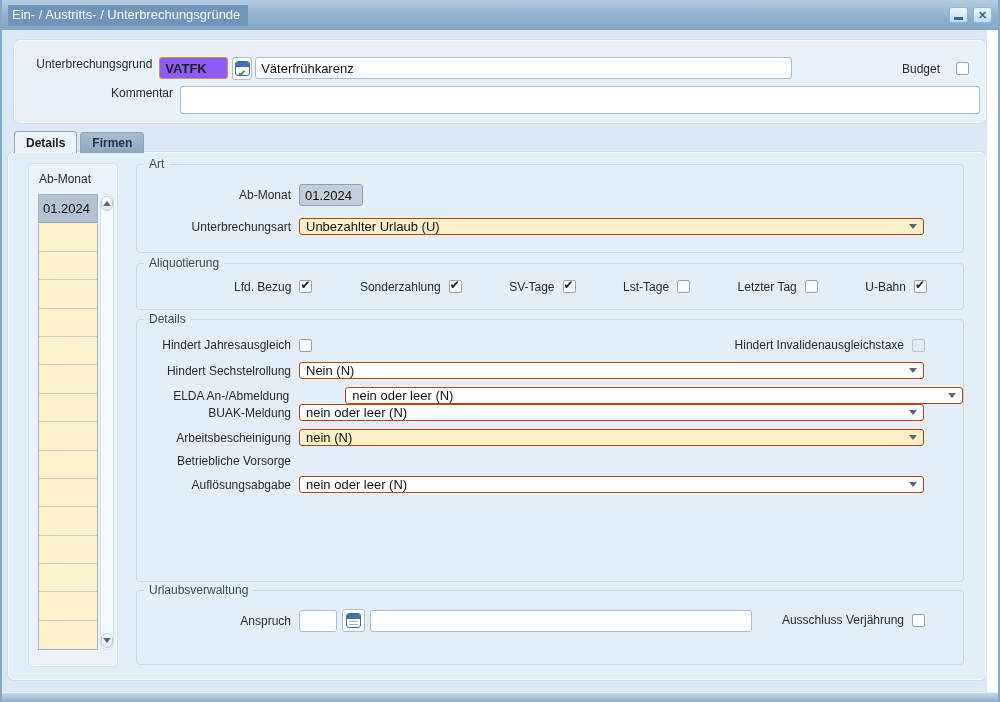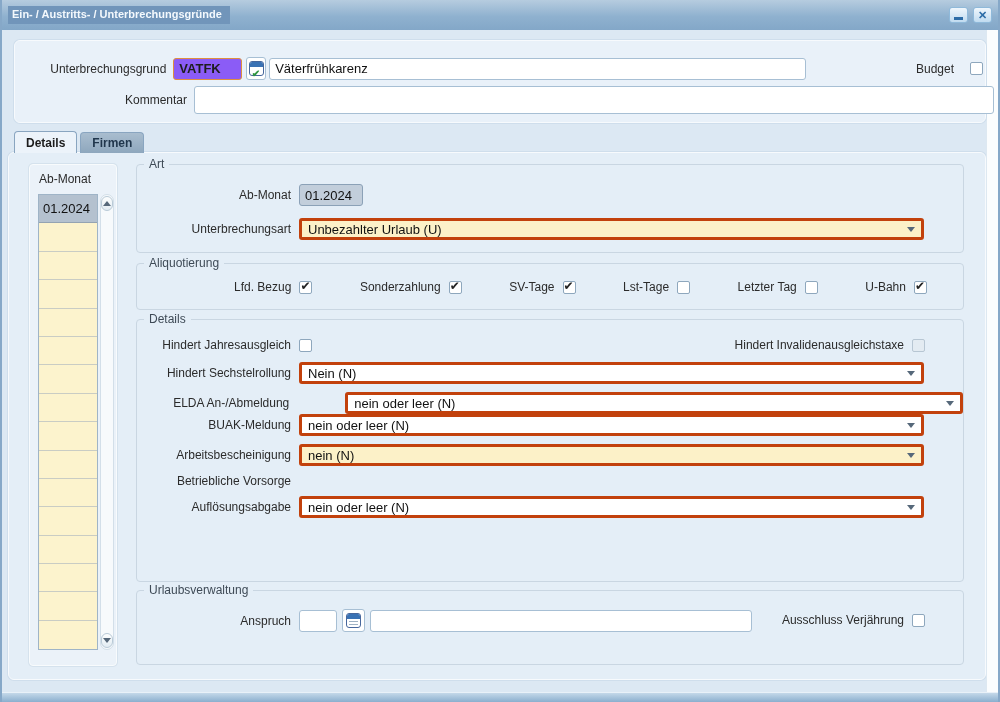--- a/index.html
+++ b/index.html
@@ -8,36 +8,36 @@
 
   .window { position:relative; width:1000px; height:702px; background:#dce8f3; overflow:hidden; }
 
   .win-border { position:absolute; top:0; width:2px; height:702px; background:#86a8c8; z-index:40; }
   .win-border.left { left:0; } .win-border.right { right:0; }
 
   
   .titlebar { position:absolute; left:0; top:0; width:1000px; height:30px;
     background:linear-gradient(180deg,#b6ccdf 0%,#8fb1cf 55%,#83a7c8 100%);
     display:flex; align-items:center; padding:0 8px; z-index:30; }
-  .title-text { font-size:11px; font-weight:bold; color:#f4f9fd; background:#7195ba;
+  .title-text { font-size:13px; font-weight:normal; color:#f4f9fd; background:#7195ba;
     padding:2px 8px 4px 4px; white-space:nowrap; }
   .title-spacer { flex:1; }
   .win-btn { width:19px; height:16px; background:linear-gradient(#eff6fc,#c0dbf0);
     border:1px solid #8fb9da; border-radius:3px; margin-left:5px;
     display:flex; align-items:center; justify-content:center; cursor:pointer; }
   .glyph-min { width:9px; height:3px; background:#2d6ca7; margin-top:7px; }
   .glyph-close { color:#2d6ca7; font-size:11px; font-weight:bold; line-height:1; }
 
   
   .lbl { font-size:12px; color:#2b2b2b; white-space:nowrap; }
   .field { background:#fff; border:1px solid #a7bfd4; border-radius:3px; height:22px;
     font-size:13px; color:#111; padding:0 5px; display:flex; align-items:center; }
   .field.orange { background:#8b5cf6; border-color:#df8e3f; font-weight:bold; color:#1d1d1d; }
   .field.grey { background:#c2cedb; border-color:#8ba1b7; }
-  .dropdown { background:#fff; border:3px solid #c2410c; border-radius:3px; height:22px;
+  .dropdown { background:#fff; border:1px solid #c2410c; border-radius:3px; height:17px;
     display:flex; align-items:center; }
   .dropdown.yellow { background:#fcf1c8; }
   .dd-text { flex:1; font-size:13px; color:#111; padding:0 6px; white-space:nowrap; overflow:hidden; }
   .dd-arrow { width:20px; display:flex; align-items:center; justify-content:center; }
   .dd-arrow::after { content:""; border-left:4px solid transparent; border-right:4px solid transparent;
     border-top:5px solid #56687a; }
   .checkbox { width:13px; height:13px; background:#fff; border:1px solid #8ea7bd; border-radius:2px;
     position:relative; flex:none; cursor:pointer; }
   .checkbox.checked::after { content:"\2714"; position:absolute; left:0px; top:-3px;
     font-size:12px; color:#222; }
@@ -51,21 +51,21 @@
     background:#3a72b4; border-radius:2px 2px 0 0; }
   .mini-cal.check::after { content:"\2714"; position:absolute; left:2px; bottom:-4px;
     font-size:10px; color:#2f9440; font-weight:bold; }
   .mini-cal.lines::after { content:""; position:absolute; left:2px; right:2px; top:7px;
     height:5px; background:repeating-linear-gradient(#9fb2c4 0 1px, transparent 1px 3px); }
 
   
   .panel-top { position:absolute; left:14px; top:40px; width:972px; height:83px;
     background:#e9f1f9; border:1px solid #f7fafd; border-radius:6px;
     box-shadow:0 0 0 1px #cfdeec; z-index:2; }
-  .form-row { position:absolute; left:24px; display:flex; align-items:center; }
+  .form-row { position:absolute; left:10px; display:flex; }
   .form-row .lbl { width:148px; text-align:right; margin-right:7px; }
 
   
   .tabs { position:absolute; left:14px; top:131px; display:flex; gap:3px; z-index:6; }
   .tab { height:22px; padding:0 11px; font-size:12px; font-weight:bold; display:flex;
     align-items:center; border:1px solid #89a5c0; border-bottom:none;
     border-radius:4px 4px 0 0; cursor:pointer; }
   .tab.active { background:#ecf3fa; color:#1c1c1c; }
   .tab.inactive { background:linear-gradient(#a9bdcf,#8ea7bd); color:#21374d; height:21px; margin-top:1px; }
 
@@ -106,21 +106,21 @@
     align-items:center; gap:8px; }
   .right-check .lbl { width:auto; margin:0; }
 
   .group.art { top:11px; height:89px; }
   .group.ali { top:110px; height:47px; }
   .group.det { top:166px; height:263px; }
   .group.url { top:437px; height:75px; }
 
   .ali-row { display:flex; justify-content:space-between; align-items:center;
     padding:16px 36px 0 97px; }
-  .ali-item { display:flex; align-items:center; gap:8px; }
+  .ali-item { display:flex; align-items:flex-start; gap:8px; }
 
   
   .right-strip { position:absolute; left:986px; top:30px; width:12px; height:662px;
     background:#fbfdfe; border-left:1px solid #dde8f1; }
   .bottombar { position:absolute; left:0; top:692px; width:1000px; height:10px;
     background:linear-gradient(#c4d8e9,#8bafce); border-top:1px solid #e9f1f8; z-index:35; }
 </style>
 </head>
 <body>
 

